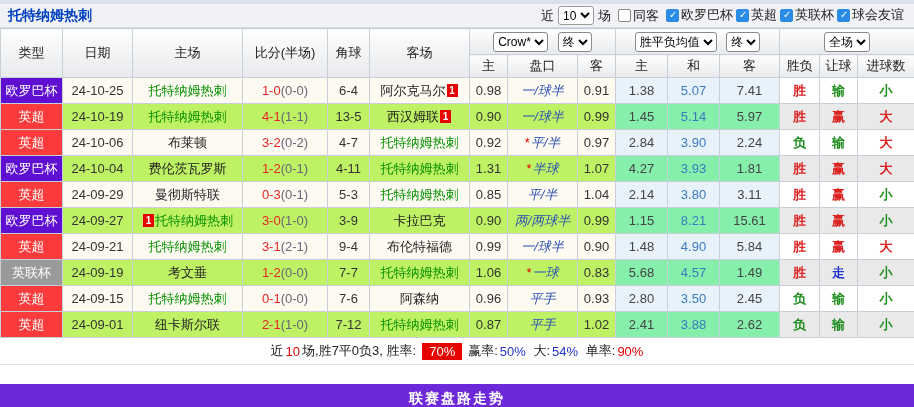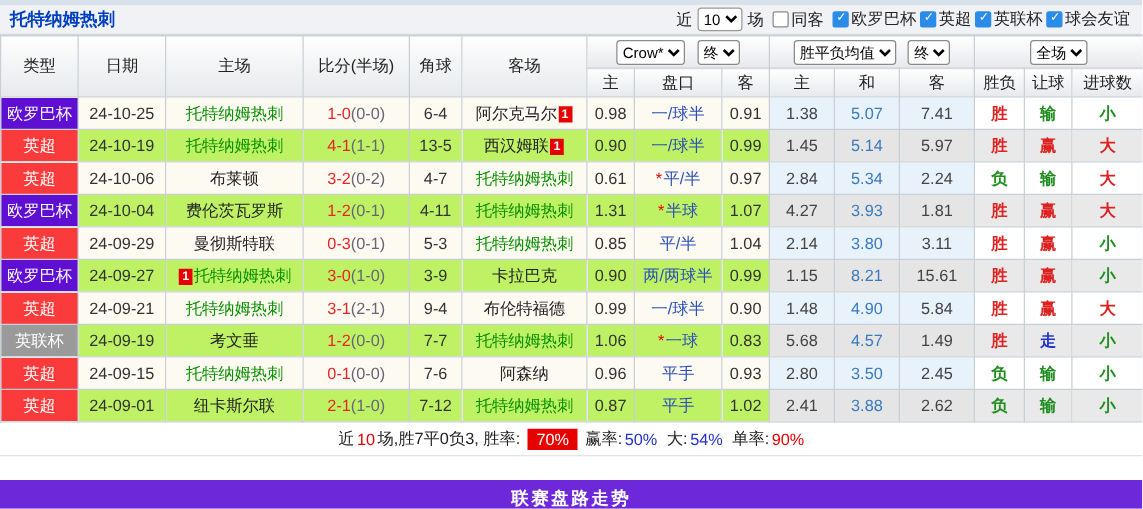--- a/index.html
+++ b/index.html
@@ -25,35 +25,35 @@
     font-size:13px; white-space:nowrap; overflow:hidden; }
   thead th { background:linear-gradient(#FEFEFE,#E7E9EC); font-weight:normal; color:#222; }
   thead tr.hr1 th { height:26px; }
   thead tr.hr2 th { height:23px; }
   thead select { font-size:12px; height:20px; border:1px solid #8a8a8a; border-radius:3px; background:#fff; margin:0 3px; }
   tbody td { height:26px; }
 
   tbody tr.odd  td.base { background:#FDFAF2; }
   tbody tr.even td.base { background:#bef264; }
   tbody tr.odd  td.avg  { background:#E8F2FA; }
-  tbody tr.even td.avg  { background:#e5e5e5;margin-left:36px; }
+  tbody tr.even td.avg  { background:#86efac;margin-left:36px; }
   tbody tr.odd  td.res  { background:#FFFFFF; }
   tbody tr.even td.res  { background:#E9E9E9; }
 
   td.c-type { color:#fff; font-size:13px; }
   td.c-date { color:#333; }
   .team { color:#222; }
   .team.self { color:#089000; }
   .rc { display:inline-block; background:#E60000; color:#fff; font-size:10px; font-weight:bold;
         width:11px; height:13px; line-height:13px; vertical-align:1px; margin:0 1px; }
   .ft { color:#E62626; }
   .ht { color:#667; }
   .c-corner { color:#333; }
   .oddnum { color:#333; }
-  .line-text { color:#2B4FB4; }
+  .line-text { color:#2B4FB4;font-style:italic; }
   .star { color:#E60000; margin-right:1px; }
   .avg-ha { color:#444; }
   .avg-d  { color:#3A7ABE; }
   td.res span { font-weight:bold; }
 
   
   .summary { height:27px; display:flex; align-items:center; justify-content:center;
     font-size:13px; color:#222; gap:2px; border-bottom:1px solid #E4E4E4; }
   .summary .red  { color:#E60000; }
   .summary .blue { color:#2233CC; }
@@ -180,25 +180,25 @@
     <td class="res"><span style="color: rgb(221, 34, 34);">赢</span></td>
     <td class="res"><span style="color: rgb(221, 34, 34);">大</span></td>
   </tr>
         <tr class="odd">
     <td class="c-type" style="background: rgb(251, 59, 59);">英超</td>
     <td class="base c-date">24-10-06</td>
     <td class="base c-home"><span class="team">布莱顿</span></td>
     <td class="base c-score"><span class="ft">3-2</span><span class="ht">(0-2)</span></td>
     <td class="base c-corner">4-7</td>
     <td class="base c-away"><span class="team self">托特纳姆热刺</span></td>
-    <td class="base oddnum">0.61</td>
+    <td class="base oddnum">0.92</td>
     <td class="base"><span class="star">*</span><span class="line-text">平/半</span></td>
     <td class="base oddnum">0.97</td>
     <td class="avg avg-ha">2.84</td>
-    <td class="avg avg-d">5.34</td>
+    <td class="avg avg-d">3.90</td>
     <td class="avg avg-ha">2.24</td>
     <td class="res"><span style="color: rgb(31, 142, 31);">负</span></td>
     <td class="res"><span style="color: rgb(31, 142, 31);">输</span></td>
     <td class="res"><span style="color: rgb(221, 34, 34);">大</span></td>
   </tr>
         <tr class="even">
     <td class="c-type" style="background: rgb(94, 15, 210);">欧罗巴杯</td>
     <td class="base c-date">24-10-04</td>
     <td class="base c-home"><span class="team">费伦茨瓦罗斯</span></td>
     <td class="base c-score"><span class="ft">1-2</span><span class="ht">(0-1)</span></td>

